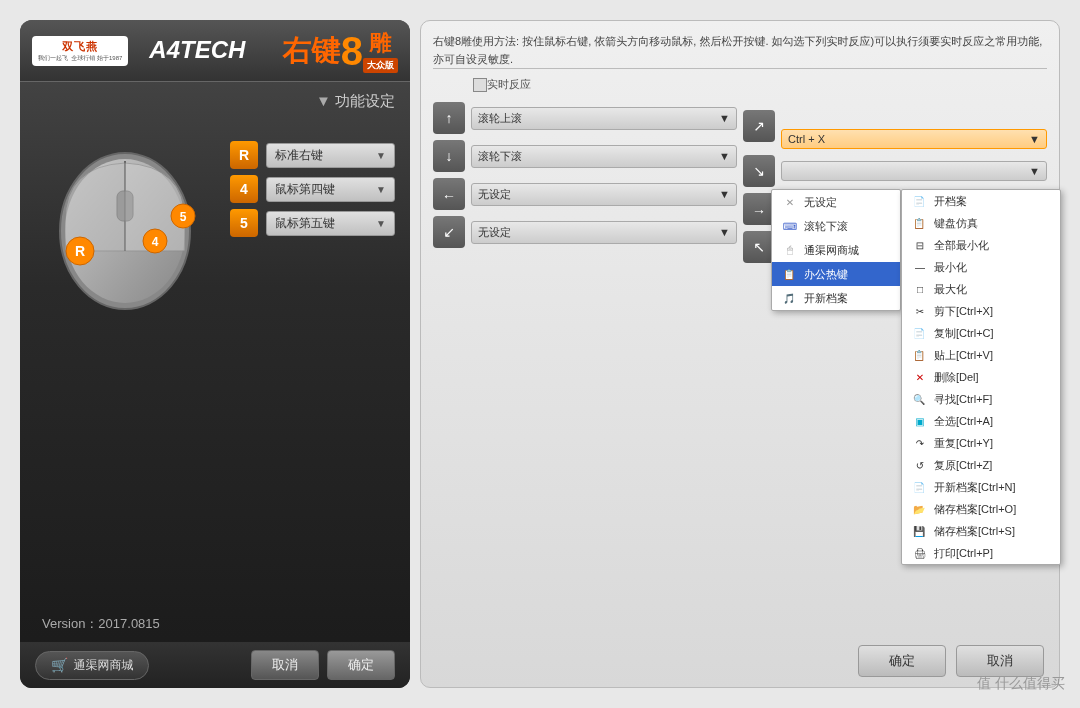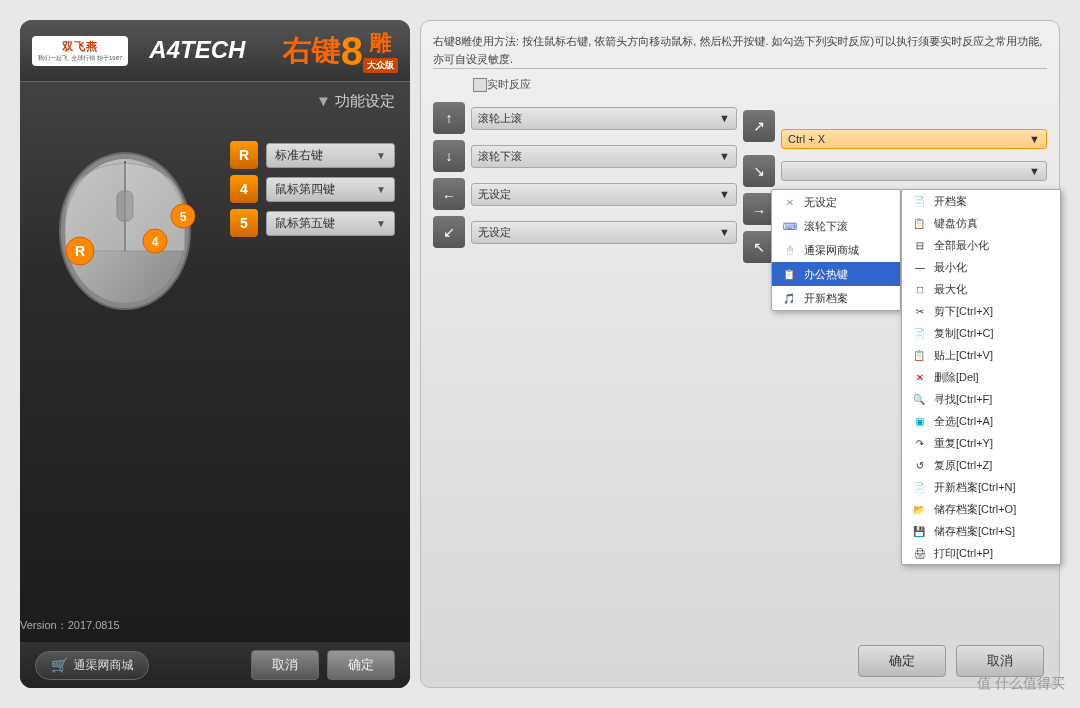--- a/index.html
+++ b/index.html
@@ -72,22 +72,22 @@
       color: #ff8800;
       line-height: 1;
     }
     .title-right .chi-chars {
       color: #ff6600;
       font-size: 29px;
     }
     .version-badge {
       position: absolute;
       bottom: 55px;
-      left: 0;
-      font-size: 11px;
+      left: 22px;
+      font-size: 13px;
       color: #aaa;
     }
 
     .left-content {
       padding: 10px 15px;
     }
 
     .func-title {
       text-align: right;
       color: #ccc;

